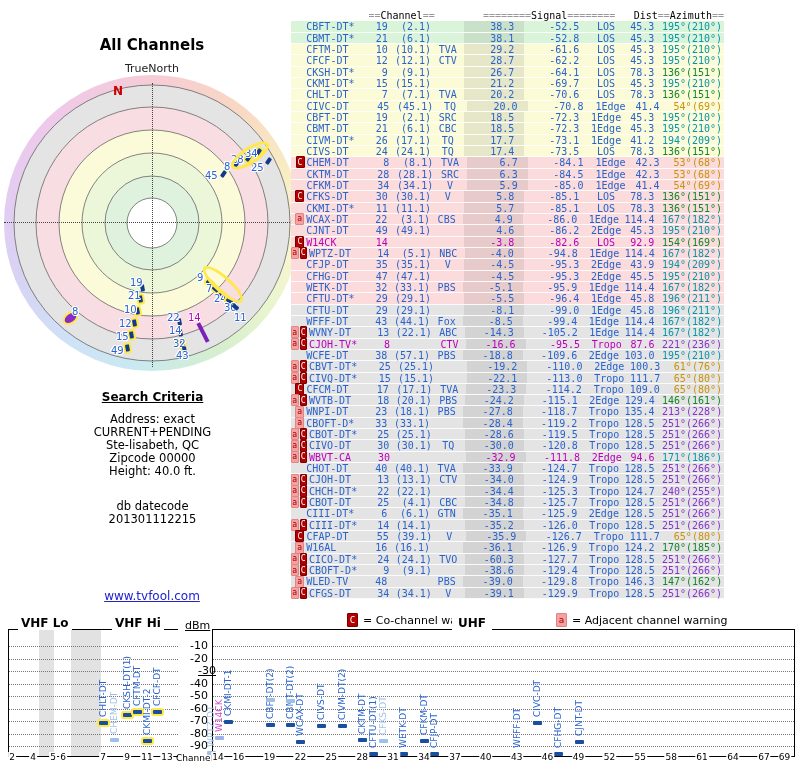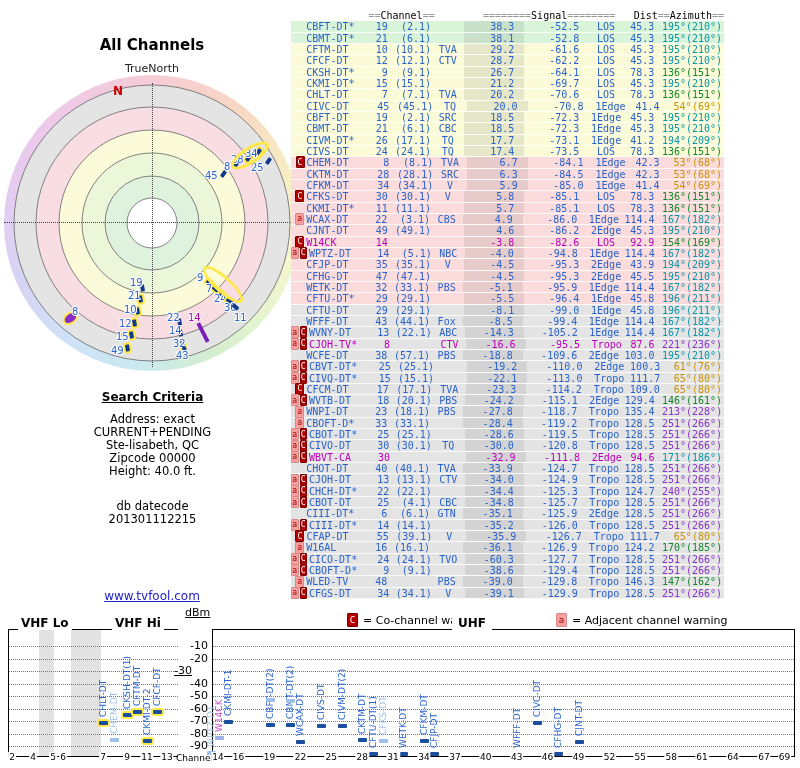--- a/index.html
+++ b/index.html
@@ -956,24 +956,24 @@
     <div class="xtick" style="left: 12px; top: 752px;">2</div>
     <div class="xtick" style="left: 33px; top: 752px;">4</div>
     <div class="xtick" style="left: 53px; top: 752px;">5</div>
     <div class="xtick" style="left: 63px; top: 752px;">6</div>
     <div class="xtick" style="left: 103px; top: 752px;">7</div>
     <div class="xtick" style="left: 127px; top: 752px;">9</div>
     <div class="xtick" style="left: 147px; top: 752px;">11</div>
     <div class="xtick" style="left: 167px; top: 752px;">13</div>
     <div class="abs chart-head" style="left: 18px; top: 616px;">VHF Lo</div>
     <div class="abs chart-head" style="left: 112px; top: 616px;">VHF Hi</div>
-    <div class="abs" id="dbm-title" style="left: 185px; top: 606px; text-decoration: underline;">dBm</div>
+    <div class="abs" id="dbm-title" style="left: 185px; top: 619px; text-decoration: underline;">dBm</div>
     <div class="ylab" style="left: 184px; top: 639px;">-10</div>
     <div class="ylab" style="left: 184px; top: 651.5px;">-20</div>
-    <div class="ylab" style="left: 168px; top: 664px; text-decoration: underline;">-30</div>
+    <div class="ylab" style="left: 192px; top: 664px; text-decoration: underline;">-30</div>
     <div class="ylab" style="left: 184px; top: 676.5px;">-40</div>
     <div class="ylab" style="left: 184px; top: 689px;">-50</div>
     <div class="ylab" style="left: 184px; top: 701.5px;">-60</div>
     <div class="ylab" style="left: 184px; top: 714px;">-70</div>
     <div class="ylab" style="left: 184px; top: 726.5px;">-80</div>
     <div class="ylab" style="left: 184px; top: 739px;">-90</div>
     <div class="abs" id="channel-label" style="left: 176px; top: 753px;">Channel</div>
     <div class="plot" style="left: 212px; top: 629px; width: 583px; height: 128px; border-right: 1px solid rgb(0, 0, 0);">
       <div class="grid" style="top: 16px;"></div>
       <div class="grid" style="top: 28.5px;"></div>

